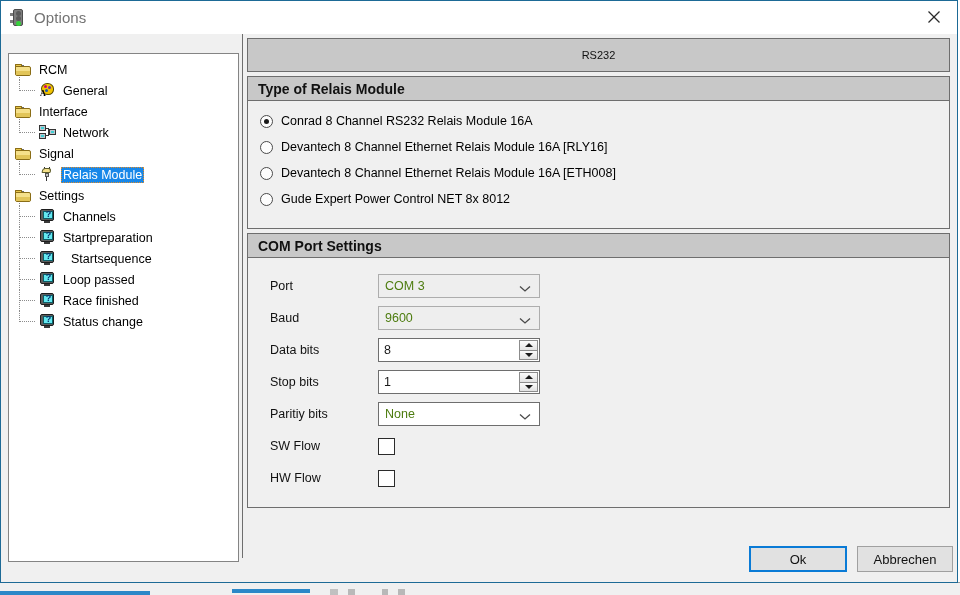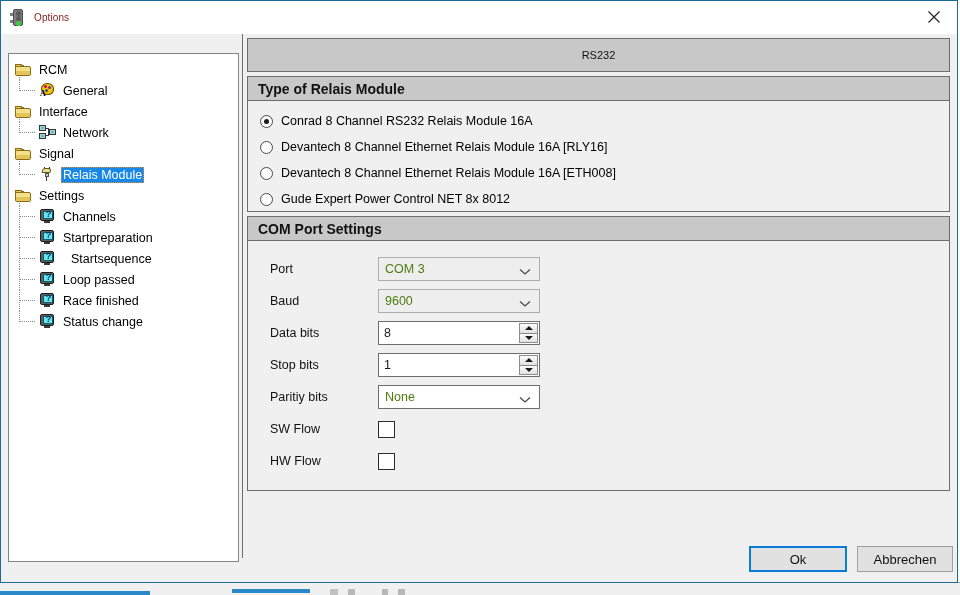--- a/index.html
+++ b/index.html
@@ -105,22 +105,22 @@
     background: #7d7d7d;
   }
   .tl-post2 {
     position: absolute;
     left: 0px; top: 11px;
     width: 3px; height: 3px;
     background: #7d7d7d;
   }
   #window-title {
     margin-left: 8px;
-    font-size: 10px;
-    color: #7f1d1d;
+    font-size: 15px;
+    color: #737373;
     font-family: "Liberation Sans", sans-serif;
     letter-spacing: .1px;
   }
   #close-button {
     position: absolute;
     right: 0; top: 0;
     width: 46px; height: 32px;
     display: flex;
     align-items: center;
     justify-content: center;
@@ -360,21 +360,21 @@
     color: #111;
     font-family: "Liberation Sans", sans-serif;
   }
   .group-body {
     background: #f0f0f0;
     border: 1px solid #6e6e6e;
     border-top: none;
     box-sizing: border-box;
   }
   #radio-group-body {
-    height: 111px;
+    height: 128px;
     padding-top: 7px;
   }
   .radio-row {
     height: 26px;
     display: flex;
     align-items: center;
     padding-left: 12px;
   }
   .radio-mark {
     width: 13px; height: 13px;

